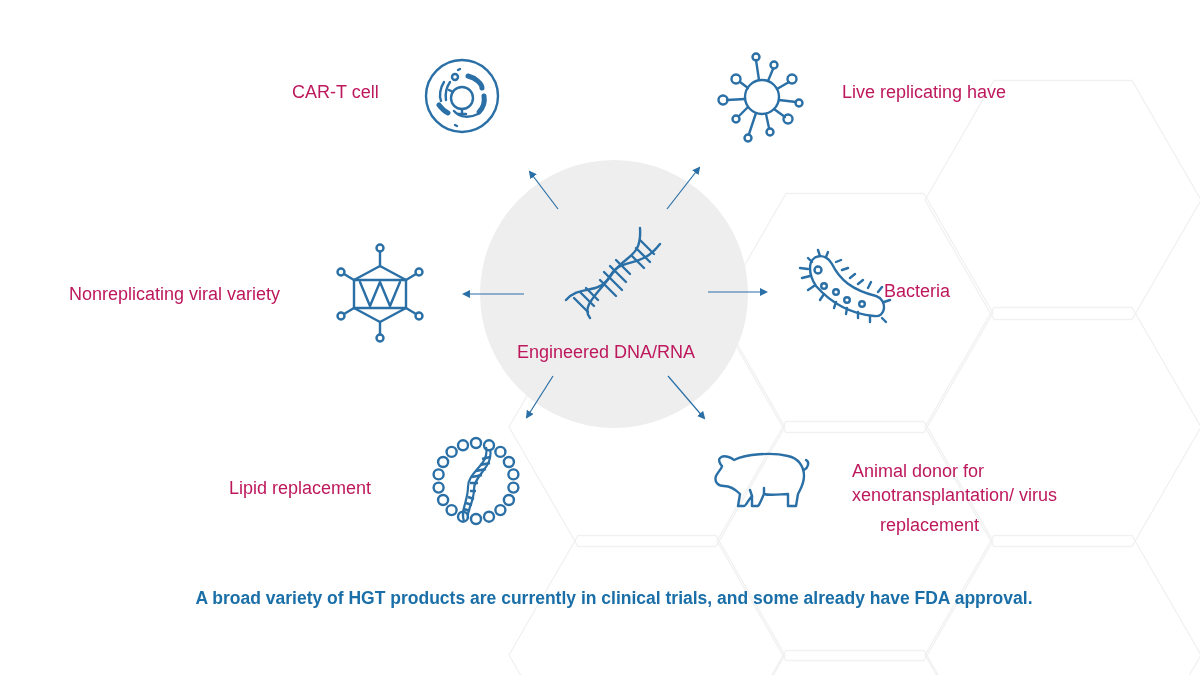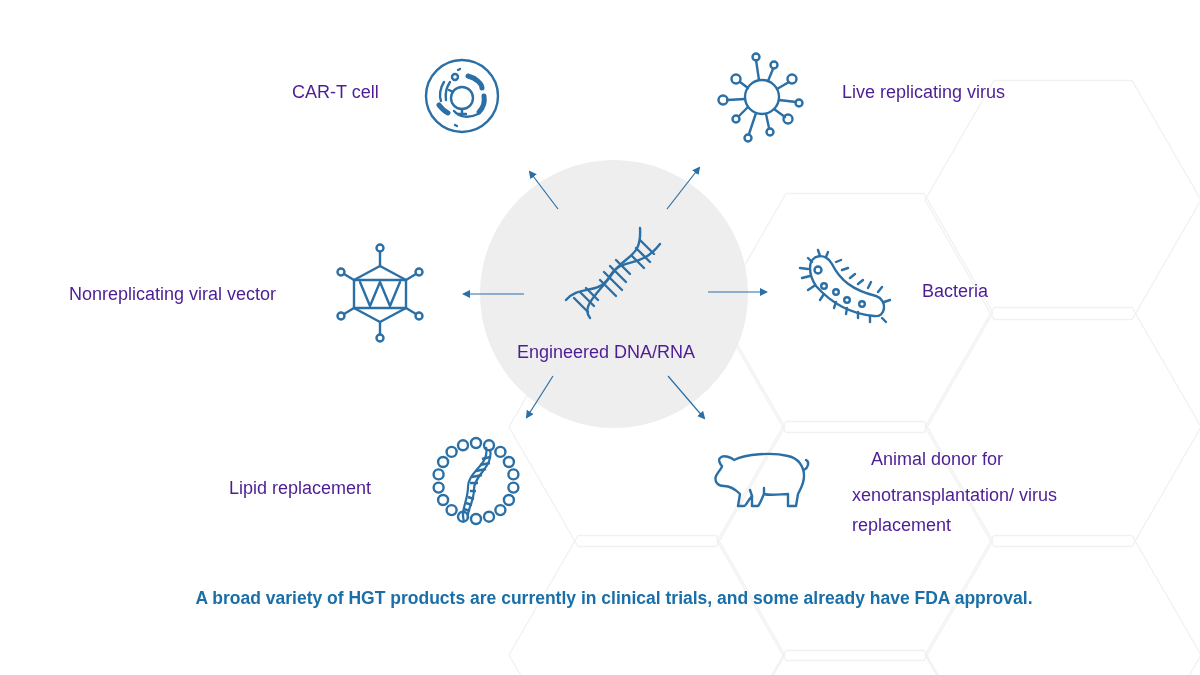--- a/index.html
+++ b/index.html
@@ -1,21 +1,21 @@
 <!DOCTYPE html>
 <html><head>
 <meta charset="utf-8">
 <style>
   html, body { margin: 0; padding: 0; background: #ffffff; }
   body { width: 1200px; height: 675px; position: relative; overflow: hidden;
          font-family: "Liberation Sans", "DejaVu Sans", sans-serif; }
   #hex-bg { position: absolute; left: 0; top: 0; width: 1200px; height: 675px; }
   #center-disc { position: absolute; left: 480px; top: 160px; width: 268px; height: 268px;
                  border-radius: 50%; background: #eeeeee; }
-  .label { position: absolute; color: #4c1d95; font-size: 18px; line-height: 30px; white-space: nowrap; }
+  .label { position: absolute; color: #be185d; font-size: 18px; line-height: 30px; white-space: nowrap; }
   .icon { position: absolute; }
   .icon svg { display: block; overflow: visible; }
   #arrows { position: absolute; left: 0; top: 0; width: 1200px; height: 675px; pointer-events: none; }
   #footer { position: absolute; left: 0; width: 1228px; top: 588px; text-align: center;
             color: #1a6fa8; font-weight: bold; font-size: 17.5px; }
 </style>
 </head>
 <body>
 
 <svg id="hex-bg" viewBox="0 0 1200 675">
@@ -91,23 +91,23 @@
     <line x1="40" y1="61" x2="33" y2="82"></line>
       <circle cx="32" cy="86" r="3.5"></circle>
     <line x1="32" y1="55" x2="23" y2="64"></line>
       <circle cx="20" cy="67" r="3.5"></circle>
     <line x1="29" y1="47" x2="11" y2="48"></line>
       <circle cx="7" cy="48" r="4.5"></circle>
     <line x1="32" y1="36" x2="24" y2="30"></line>
       <circle cx="20" cy="27" r="4.5"></circle>
   </svg>
 </div>
-<div class="label" style="left:842px;top:77px;">Live replicating virus</div>
+<div class="label" style="left:842px;top:77px;">Live replicating have</div>
 
-<div class="label" style="left:69px;top:279px;">Nonreplicating viral vector</div>
+<div class="label" style="left:69px;top:279px;">Nonreplicating viral variety</div>
 <div class="icon" style="left:336px;top:242px;">
   <svg width="88" height="100" viewBox="0 0 88 100" fill="none" stroke="#2a6fa5" stroke-width="2.4" stroke-linejoin="round" stroke-linecap="round">
     <polygon points="44,24 70,38 70,66 44,80 18,66 18,38"></polygon>
     <line x1="18" y1="38" x2="70" y2="38"></line>
       <line x1="18" y1="66" x2="70" y2="66"></line>
     <polyline points="24,40 34,64 44,40 54,64 64,40"></polyline>
     <line x1="44" y1="24" x2="44" y2="10"></line>
       <circle cx="44" cy="6" r="3.5"></circle>
     <line x1="44" y1="80" x2="44" y2="92"></line>
       <circle cx="44" cy="96" r="3.5"></circle>
@@ -127,21 +127,21 @@
     <path d="M14,26 C14,12 30,10 36,22 C44,38 56,48 80,54 C92,58 90,76 78,74 C56,72 36,62 20,44 C16,38 14,32 14,26 Z"></path>
     <circle cx="22" cy="28" r="3.5"></circle>
       <circle cx="28" cy="44" r="2.8"></circle>
     <circle cx="40" cy="50" r="2.8"></circle>
       <circle cx="51" cy="58" r="2.8"></circle>
       <circle cx="66" cy="62" r="2.8"></circle>
     <path d="M12,16 L16,20 M22,8 L24,14 M32,10 L30,15 M40,20 L45,18 M46,28 L52,26 M54,36 L59,32 M62,42 L67,38 M72,46 L75,40 M82,50 L86,45 M88,60 L94,58"></path>
     <path d="M4,26 L12,27 M6,36 L14,34 M12,48 L18,44 M24,58 L28,52 M38,66 L40,60 M50,72 L51,66 M62,76 L62,70 M74,80 L74,74 M86,76 L90,80"></path>
   </svg>
 </div>
-<div class="label" style="left:922px;top:276px;">Bacteria</div>
+<div class="label" style="left:884px;top:276px;">Bacteria</div>
 
 <div class="label" style="left:229px;top:473px;">Lipid replacement</div>
 <div class="icon" style="left:430px;top:435px;">
   <svg width="92" height="92" viewBox="0 0 92 92" fill="none" stroke="#2a6fa5" stroke-width="2.4" id="lipid-svg">
     <g id="lipid-beads">
         <circle cx="46.0" cy="8.0" r="5" fill="#ffffff"></circle>
         <circle cx="59.0" cy="10.3" r="5" fill="#ffffff"></circle>
         <circle cx="70.4" cy="16.9" r="5" fill="#ffffff"></circle>
         <circle cx="78.9" cy="27.0" r="5" fill="#ffffff"></circle>
         <circle cx="83.4" cy="39.4" r="5" fill="#ffffff"></circle>
@@ -165,17 +165,17 @@
   </svg>
 </div>
 
 <div class="icon" style="left:712px;top:448px;">
   <svg width="100" height="64" viewBox="0 0 100 64" fill="none" stroke="#2a6fa5" stroke-width="2.4" stroke-linejoin="round" stroke-linecap="round">
     <path d="M8,10 C12,6 20,10 22,12 C34,6 60,4 76,8 C86,10 92,18 92,28 C92,36 88,42 86,46 L84,58 L76,58 L76,46 C70,46 58,48 52,46 C50,50 48,56 46,58 L40,58 L40,48 C36,52 34,58 32,58 L26,58 L28,46 C22,40 16,38 12,38 C6,38 2,34 4,28 C6,24 10,20 10,18 C8,16 6,12 8,10 Z"></path>
     <path d="M92,22 C96,20 98,14 94,12"></path>
     <path d="M52,46 L52,40 M40,48 L38,42"></path>
   </svg>
 </div>
-<div class="label" style="left:852px;top:444px;margin-left:19px;">Animal donor for</div>
+<div class="label" style="left:852px;top:456px;">Animal donor for</div>
 <div class="label" style="left:852px;top:480px;">xenotransplantation/ virus</div>
-<div class="label" style="left:852px;top:510px;">replacement</div>
+<div class="label" style="left:880px;top:510px;">replacement</div>
 
 <div id="footer">A broad variety of HGT products are currently in clinical trials, and some already have FDA approval.</div>
 
 </body></html>

